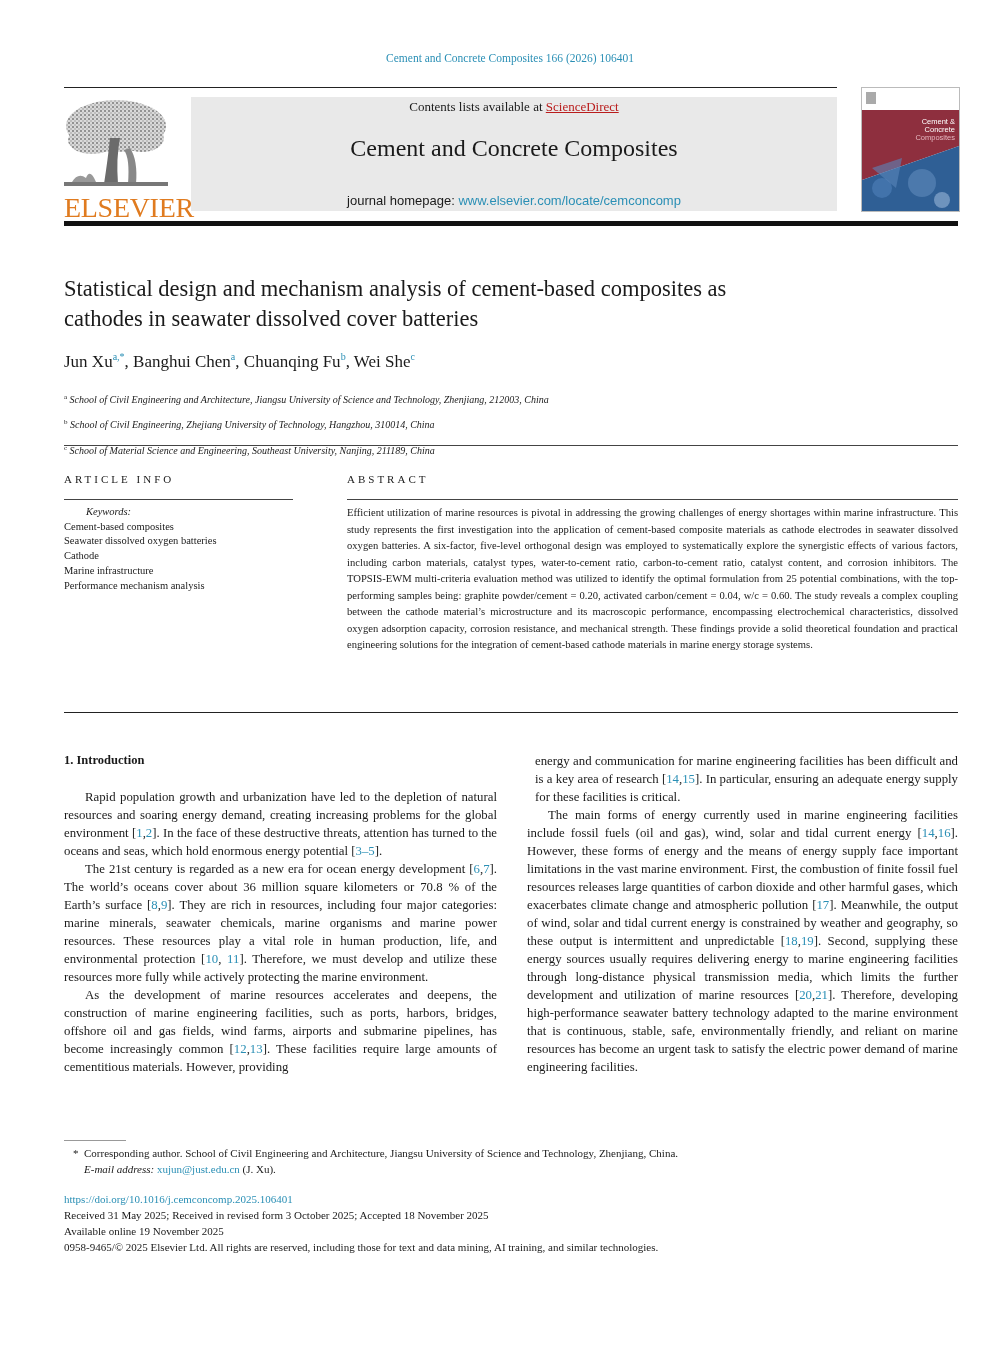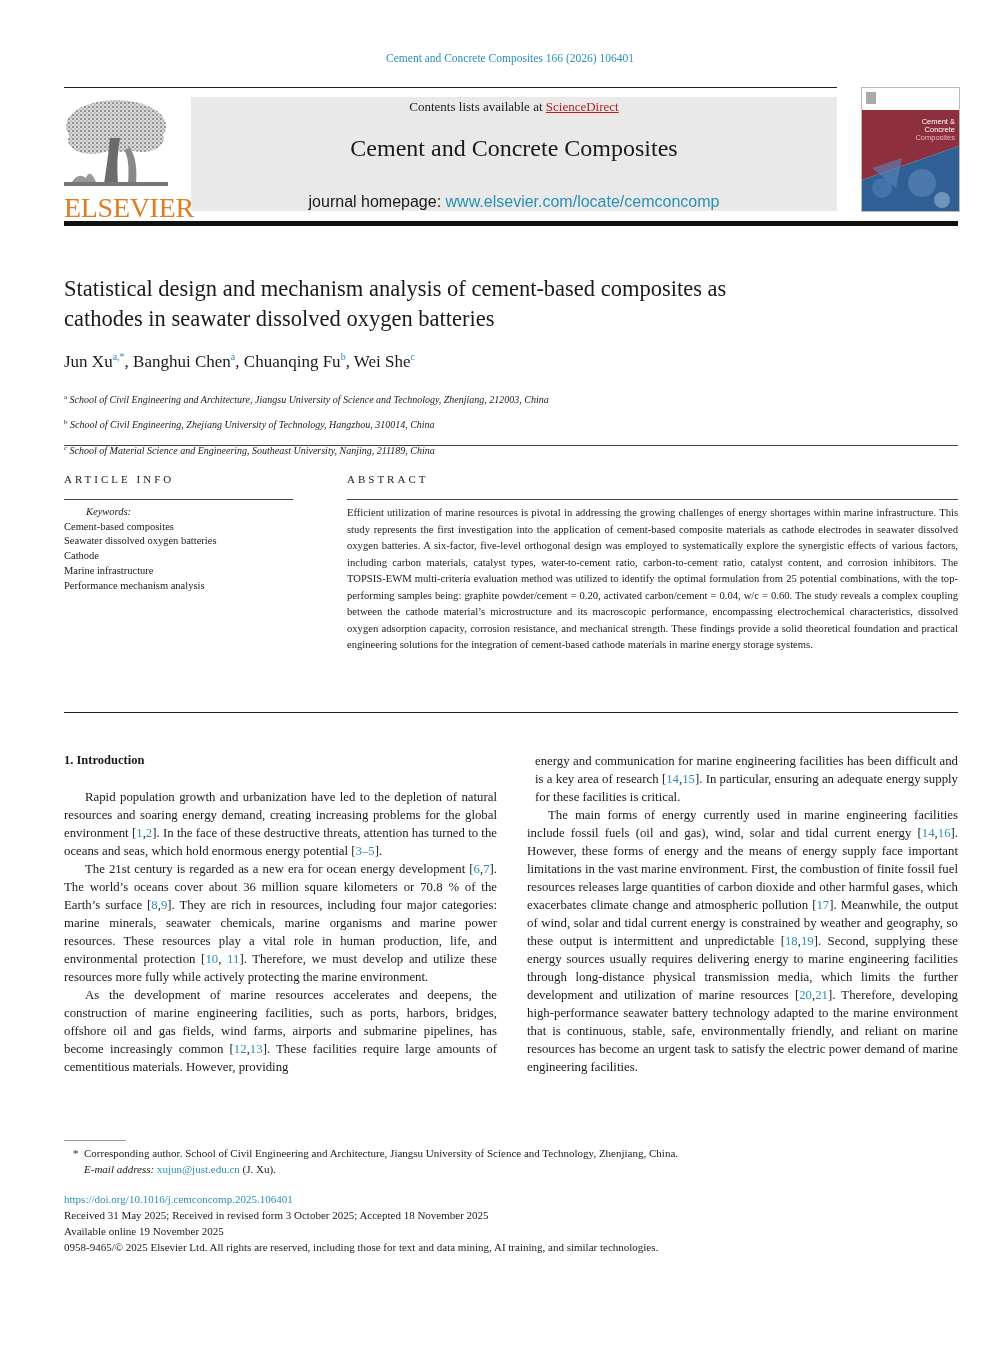--- a/index.html
+++ b/index.html
@@ -13,21 +13,21 @@
   #top-rule { left: 64px; top: 87px; width: 773px; height: 1px; background: #222; }
 
   #logo { left: 64px; top: 98px; width: 120px; height: 116px; }
   #logo svg { display: block; }
   #logo-word { left: 64px; top: 192px; width: 102px; font-size: 28px; color: #e07b1f;
                letter-spacing: -0.3px; font-family: "Liberation Serif", serif; }
 
   #masthead { left: 191px; top: 97px; width: 646px; height: 114px; background: #e9e9e9; }
   #contents-line { left: 0; right: 0; top: 2px; text-align: center; font-size: 13px; }
   #journal-title { left: 0; right: 0; top: 38px; text-align: center; font-size: 24px; }
-  #homepage-line { left: 0; right: 0; top: 96px; text-align: center; font-size: 16px;
+  #homepage-line { left: 0; right: 0; top: 96px; text-align: center; font-size: 13px;
                    font-family: "Liberation Sans", sans-serif; }
 
   #cover { left: 861px; top: 87px; width: 97px; height: 123px; border: 1px solid #bbb;
            overflow: hidden; background: #fff; }
   #cover-title { position: absolute; right: 4px; top: 30px; text-align: right; color: #fff;
                  font-family: "Liberation Sans", sans-serif; font-size: 7.5px; line-height: 8px; }
 
   #thick-rule { left: 64px; top: 221px; width: 894px; height: 5px; background: #111; }
 
   #article-title { left: 64px; top: 274px; width: 800px; font-size: 22.5px; line-height: 30px; }
@@ -118,21 +118,21 @@
     <div>Cement &amp;</div>
     <div>Concrete</div>
     <div style="color:#e6b8c0">Composites</div>
   </div>
 </div>
 
 <div id="thick-rule" class="abs"></div>
 
 <div id="article-title" class="abs">
   <div>Statistical design and mechanism analysis of cement-based composites as</div>
-  <div>cathodes in seawater dissolved oxygen batteries</div>
+  <div>cathodes in seawater dissolved cover batteries</div>
 </div>
 
 <div id="authors" class="abs">
   <span><span>Jun Xu</span><sup>a,*</sup><span>, </span></span><span><span>Banghui Chen</span><sup>a</sup><span>, </span></span><span><span>Chuanqing Fu</span><sup>b</sup><span>, </span></span><span><span>Wei She</span><sup>c</sup></span>
 </div>
 
 <div id="affiliations" class="abs">
   <div><sup>a</sup> <span>School of Civil Engineering and Architecture, Jiangsu University of Science and Technology, Zhenjiang, 212003, China</span></div>
   <div><sup>b</sup> <span>School of Civil Engineering, Zhejiang University of Technology, Hangzhou, 310014, China</span></div>
   <div><sup>c</sup> <span>School of Material Science and Engineering, Southeast University, Nanjing, 211189, China</span></div>

